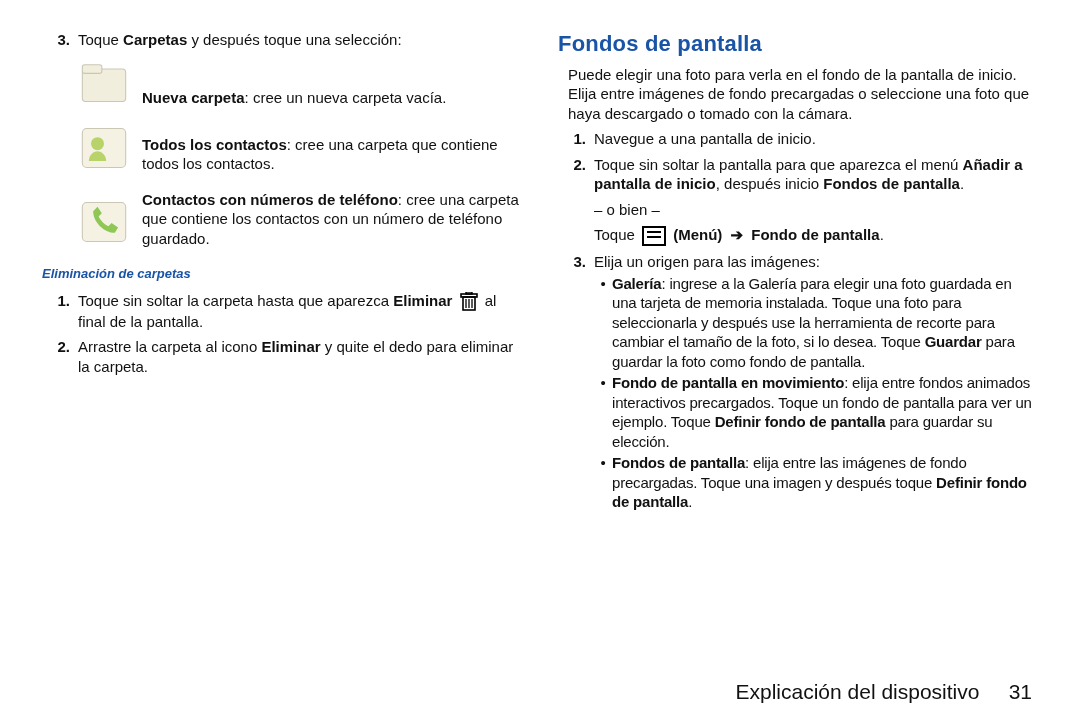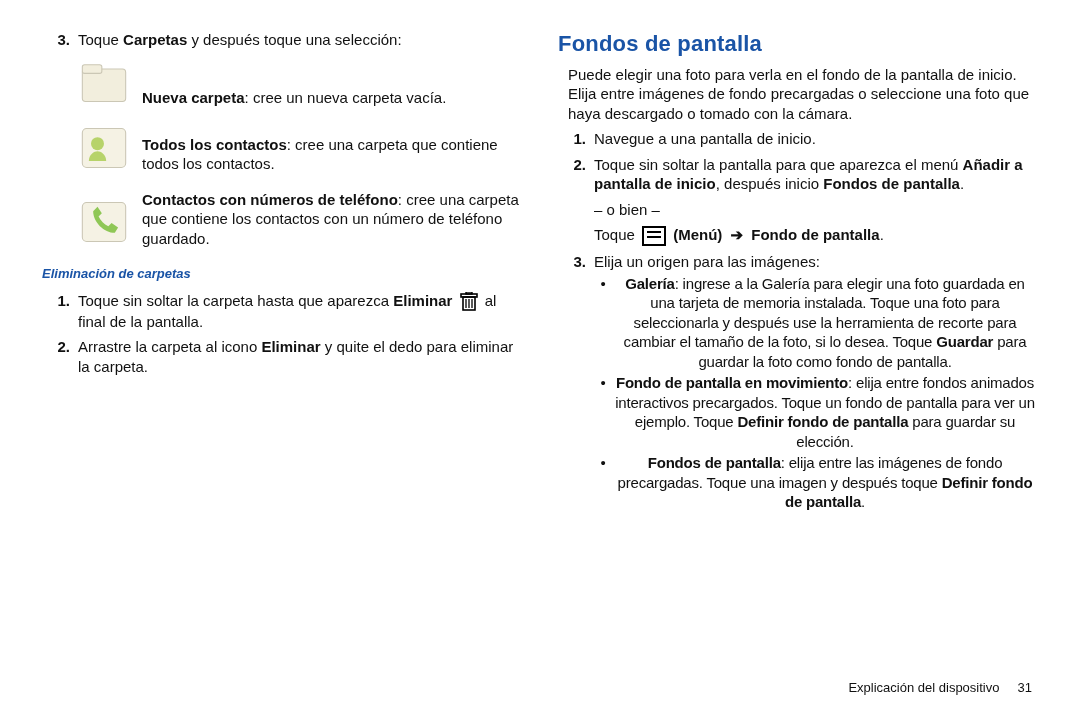--- a/index.html
+++ b/index.html
@@ -69,26 +69,26 @@
   }
   .bullet {
     display: flex;
     margin: 2px 0;
   }
   .bullet .dot {
     width: 18px;
     flex-shrink: 0;
     text-align: center;
   }
-  .bullet .btxt { flex: 1; text-align: center; }
+  .bullet .btxt { flex: 1; }
   .indent2 { padding-left: 10px; }
   .footer {
     text-align: right;
     padding: 0 48px 0 0;
-    font-size: 13px;
+    font-size: 21px;
   }
   .bt-icon {
     width: 42px; height: 42px; border-radius: 6px;
     background: #2c8fd6;
     display:flex; align-items:center; justify-content:center;
     color:#fff; font-weight:bold;
   }
   .inline-icon {
     display:inline-flex; vertical-align:middle;
     width:20px; height:16px; border:2px solid #000; position:relative;

